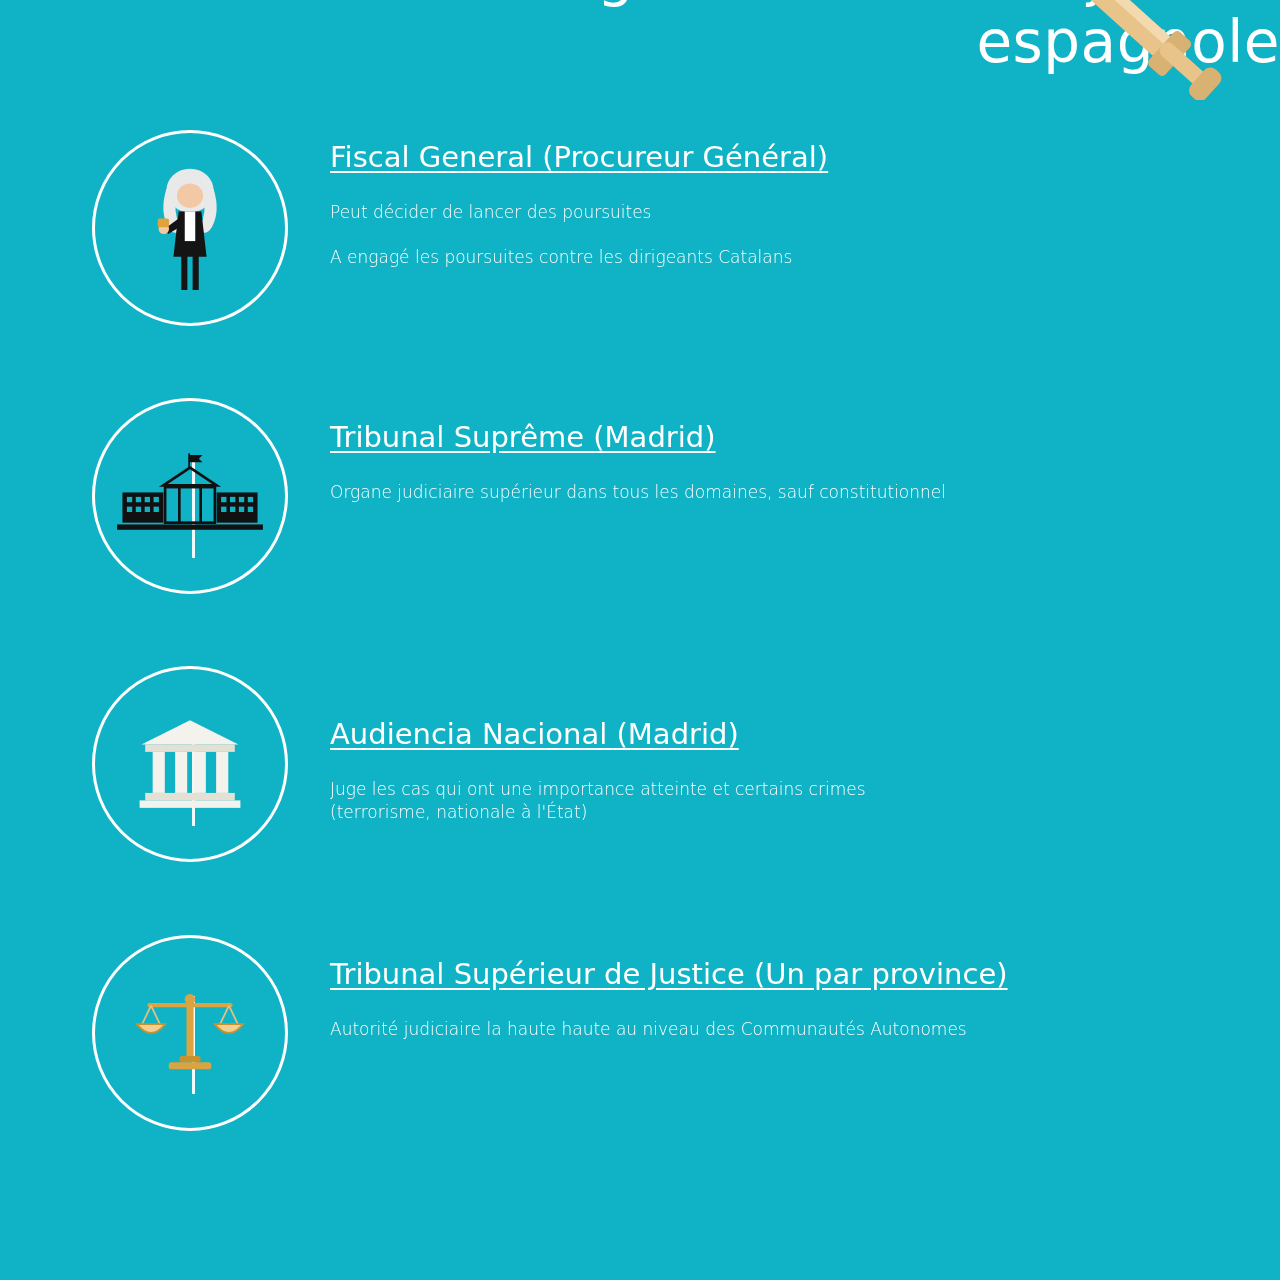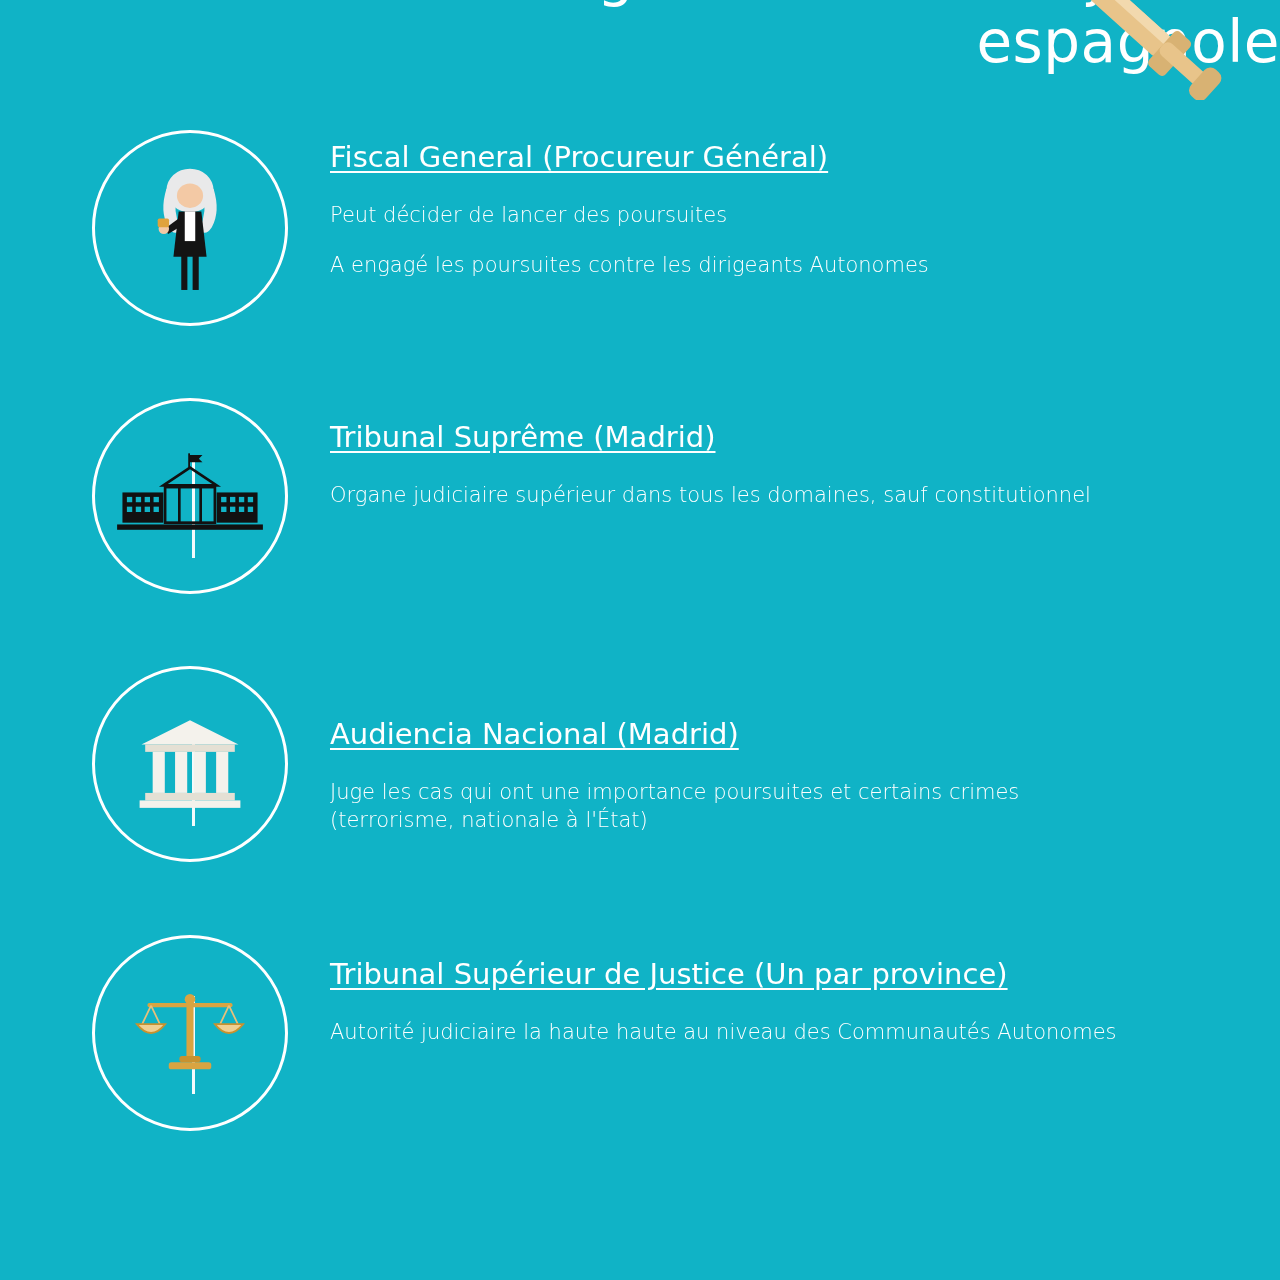--- a/index.html
+++ b/index.html
@@ -98,21 +98,21 @@
   .entry-title {
     font-size: 29px;
     font-weight: 400;
     text-decoration: underline;
     text-underline-offset: 4px;
     color: #ffffff;
     margin: 0 0 26px 0;
     line-height: 1.2;
   }
   .entry-desc {
-    font-size: 21px;
+    font-size: 17px;
     color: #ffffff;
     margin: 0 0 22px 0;
     line-height: 1.35;
     font-weight: 300;
   }
   .entry-desc:last-child { margin-bottom: 0; }
 
   .row-1 .text-col { top: 22px; }
   .row-2 .text-col { top: 22px; margin-top: 29px; }
   .row-3 .text-col { top: 22px; }
@@ -162,21 +162,21 @@
 
           <path d="M42 64 L26 76 L30 82 L46 72 Z" fill="#141414"></path>
           <circle cx="25" cy="76" r="6" fill="#f3c9a5"></circle>
           <rect x="18" y="64" width="13" height="10" rx="2" fill="#e0a33c"></rect>
         </svg>
       </span>
     </div>
     <div class="text-col">
       <div class="entry-title">Fiscal General (Procureur Général)</div>
       <p class="entry-desc">Peut décider de lancer des poursuites</p>
-      <p class="entry-desc">A engagé les poursuites contre les dirigeants Autonomes</p>
+      <p class="entry-desc">A engagé les poursuites contre les dirigeants Catalans</p>
     </div>
   </div>
 
   <div class="row row-1">
     <div class="bubble">
       <span>
         <svg viewBox="0 0 180 100" width="160" height="90">
 
           <rect x="88" y="2" width="2" height="16" fill="#111"></rect>
           <path d="M90 4 h14 l-4 4 l4 4 h-14 z" fill="#111"></path>
@@ -231,21 +231,21 @@
           <rect x="44" y="42" width="13" height="44" fill="#f4f2ec"></rect>
           <rect x="64" y="42" width="13" height="44" fill="#f4f2ec"></rect>
           <rect x="88" y="42" width="13" height="44" fill="#f4f2ec"></rect>
           <rect x="12" y="86" width="96" height="8" fill="#e4e0d4"></rect>
           <rect x="6" y="94" width="108" height="8" fill="#f4f2ec"></rect>
         </svg>
       </span>
     </div>
     <div class="text-col">
       <div class="entry-title">Audiencia Nacional (Madrid)</div>
-      <p class="entry-desc" style="margin-bottom:0">Juge les cas qui ont une importance poursuites et certains crimes</p>
+      <p class="entry-desc" style="margin-bottom:0">Juge les cas qui ont une importance atteinte et certains crimes</p>
       <p class="entry-desc">(terrorisme, nationale à l'État)</p>
     </div>
   </div>
 
   <div class="row row-3">
     <div class="bubble">
       <span>
         <svg viewBox="0 0 140 120" width="124" height="108">
 
           <rect x="22" y="26" width="96" height="5" rx="2" fill="#d9a441"></rect>

